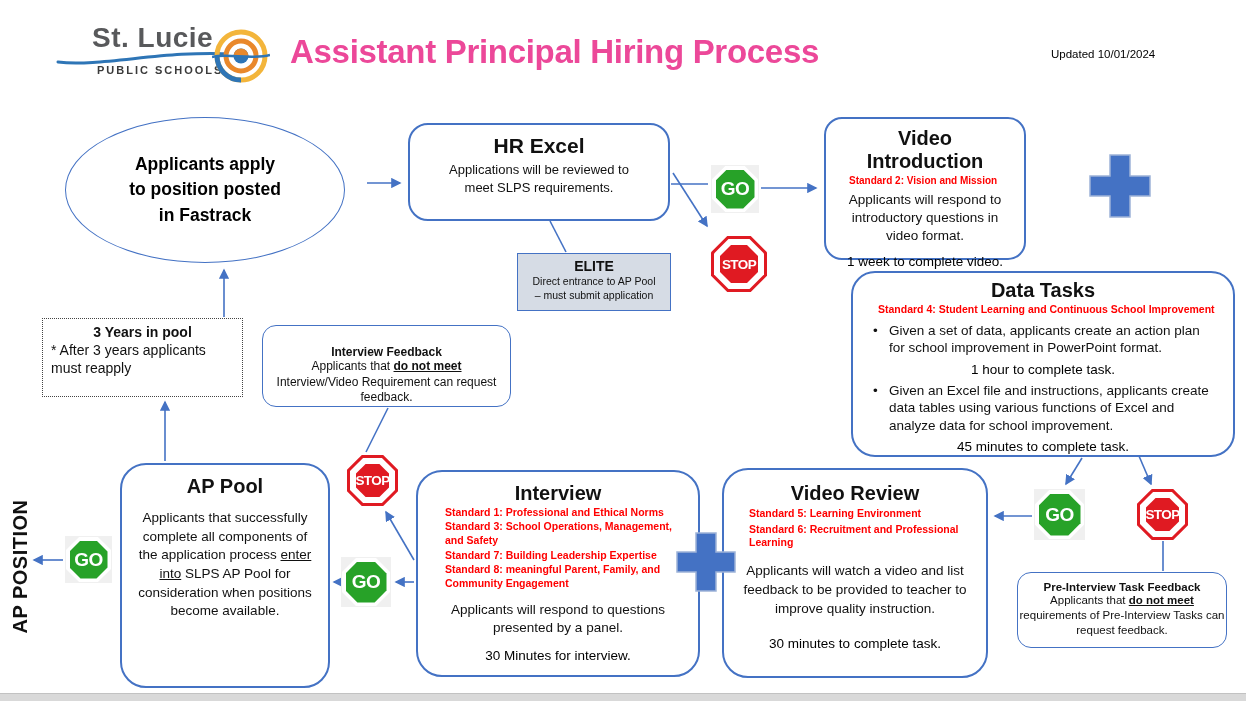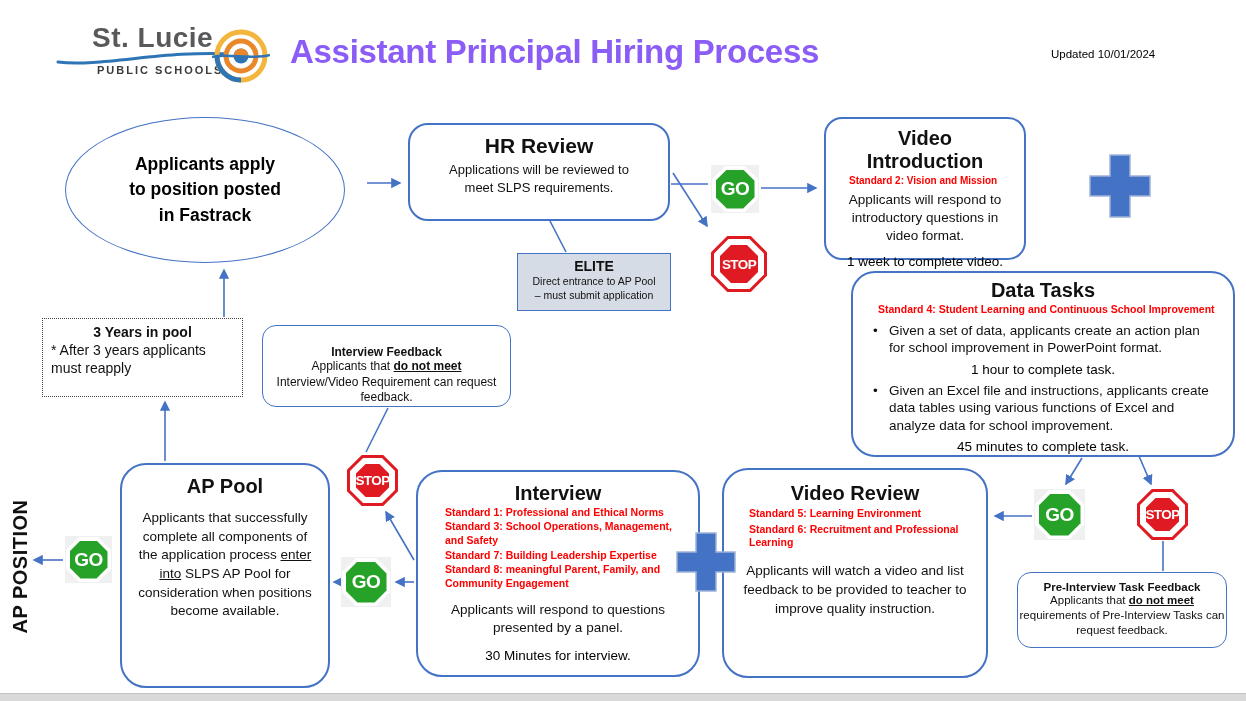--- a/index.html
+++ b/index.html
@@ -5,21 +5,21 @@
   * { margin:0; padding:0; box-sizing:border-box; }
   html,body { background:#fff; }
   body { font-family:"Liberation Sans", sans-serif; }
   .canvas { position:relative; width:1246px; height:701px; background:#fff; overflow:hidden; }
 
   
   .logo-stlucie { position:absolute; left:92px; top:22px; font-size:28px; font-weight:600; color:#58595b; letter-spacing:.5px; }
   .logo-swoosh { position:absolute; left:56px; top:46px; }
   .logo-public { position:absolute; left:97px; top:64px; font-size:11px; font-weight:700; letter-spacing:2px; color:#3b3b3b; }
   .logo-emblem { position:absolute; left:212px; top:26px; }
-  .page-title { position:absolute; left:290px; top:33px; font-size:33px; font-weight:700; color:#8b5cf6; letter-spacing:-.3px; }
+  .page-title { position:absolute; left:290px; top:33px; font-size:33px; font-weight:700; color:#ec4899; letter-spacing:-.3px; }
   .updated { position:absolute; left:1051px; top:48px; font-size:11.5px; color:#000; }
 
   
   .node { position:absolute; border:2px solid #4472C4; background:#fff; }
   .node .title { font-weight:700; color:#111; text-align:center; }
   .std { color:#FF0000; font-weight:700; font-size:10px; line-height:1.3; text-align:left;padding-left:9px; }
   .body-txt { color:#111; text-align:center; }
   .pre-line { white-space:pre-line; }
   .emph { font-weight:700; text-decoration:underline; }
   .u-only { text-decoration:underline; }
@@ -147,21 +147,21 @@
     <path d="M0,31 C14,27 40,34 58,29" stroke="#2E75B6" stroke-width="2.5" fill="none"></path>
   </svg>
   <h1 class="page-title">Assistant Principal Hiring Process</h1>
   <div class="updated">Updated 10/01/2024</div>
 
   <div class="node ellipse pre-line">Applicants apply
 to position posted
 in Fastrack</div>
 
   <div class="node hr-box">
-    <div class="title">HR Review</div>
+    <div class="title">HR Excel</div>
     <div class="body-txt">Applications will be reviewed to meet SLPS requirements.</div>
   </div>
 
   <div class="node elite-box">
     <div class="title">ELITE</div>
     <div class="body-txt pre-line">Direct entrance to AP Pool
 – must submit application</div>
   </div>
 
   <div class="node vi-box">
@@ -178,20 +178,21 @@
     <div class="dur">1 hour to complete task.</div>
     <div class="bullet-item">Given an Excel file and instructions, applicants create data tables using various functions of Excel and analyze data for school improvement.</div>
     <div class="dur">45 minutes to complete task.</div>
   </div>
 
   <div class="node vr-box">
     <div class="title">Video Review</div>
     <div class="std">Standard 5: Learning Environment</div>
     <div class="std">Standard 6: Recruitment and Professional Learning</div>
     <div class="body-txt">Applicants will watch a video and list feedback to be provided to teacher to improve quality instruction.</div>
+    <div class="dur">30 minutes to complete task.</div>
   </div>
 
   <div class="node iv-box">
     <div class="title">Interview</div>
     <div class="std">Standard 1: Professional and Ethical Norms</div>
     <div class="std">Standard 3: School Operations, Management, and Safety</div>
     <div class="std">Standard 7: Building Leadership Expertise</div>
     <div class="std">Standard 8: meaningful Parent, Family, and Community Engagement</div>
     <div class="body-txt">Applicants will respond to questions presented by a panel.</div>
     <div class="dur">30 Minutes for interview.</div>

